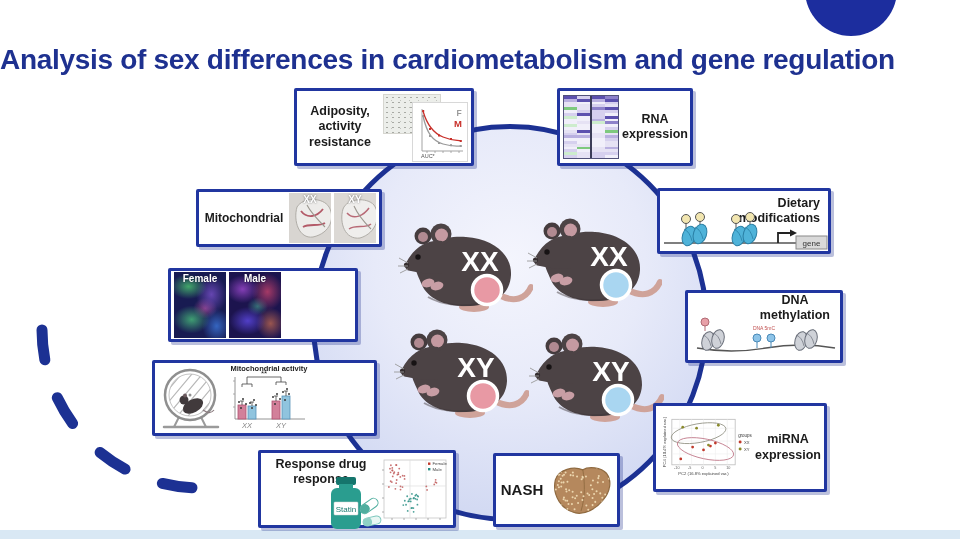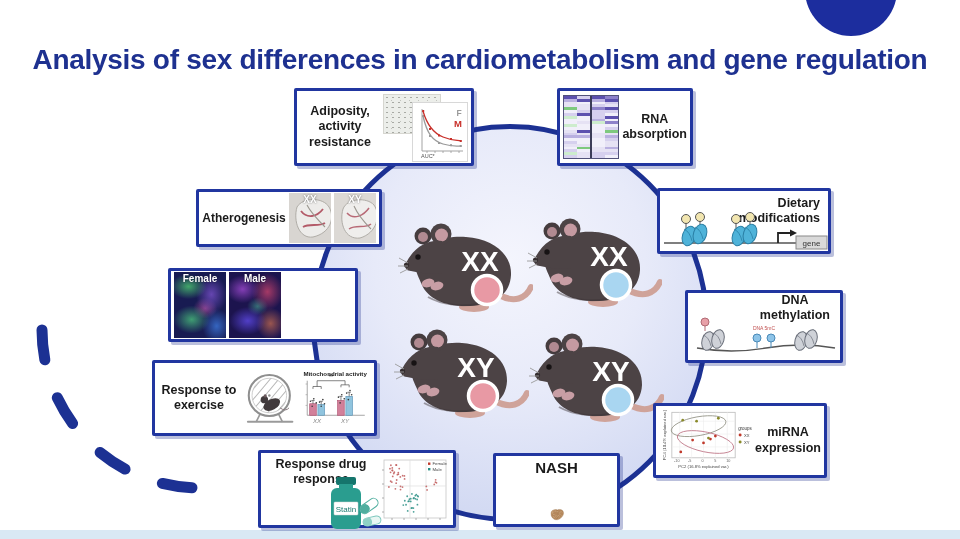--- a/index.html
+++ b/index.html
@@ -1,19 +1,19 @@
 <!DOCTYPE html>
 <html><head>
 <meta charset="utf-8">
 <style>
   html,body{margin:0;padding:0;background:#fff;}
   #stage{position:relative;width:960px;height:539px;background:#ffffff;overflow:hidden;
          font-family:"Liberation Sans",sans-serif;}
   
-  .title{position:absolute;left:0;right:0;top:44px;text-align:center;
+  .title{position:absolute;left:0;right:0;top:44px;
          font-size:28px;font-weight:700;color:#1e3190;letter-spacing:-0.3px;}
   
   .corner-circle{position:absolute;left:805px;top:-56px;width:92px;height:92px;
                  border-radius:50%;background:#1c2d9e;}
   .bottom-strip{position:absolute;left:0;bottom:0;width:960px;height:9px;background:#d9e8f4;}
   .dash-arc{position:absolute;left:0;top:295px;z-index:1;}
   
   .hub{position:absolute;left:311px;top:124px;width:388px;height:388px;border-radius:50%;
        border:5px solid #1c3193;z-index:2;
        background:radial-gradient(circle at 50% 34%,#f4f5fd 0%,#e7eaf9 42%,#d3daf3 78%,#c9d1f0 100%);}
@@ -69,27 +69,27 @@
   #box-histone{left:657px;top:188px;width:174px;height:66px;display:block;}
   #box-histone .lbl{position:absolute;top:5px;right:8px;text-align:right;}
   #box-histone svg{position:absolute;left:2px;bottom:1px;}
   #box-dietary{left:168px;top:268px;width:190px;height:74px;}
   #box-dietary .lbl{flex:0 0 78px;}
   #box-dna{left:685px;top:290px;width:158px;height:73px;display:block;}
   #box-dna .lbl{position:absolute;top:0;right:10px;margin-left:24px;}
   #box-dna svg{position:absolute;left:3px;bottom:2px;}
   #box-exercise{left:152px;top:360px;width:225px;height:76px;}
   #box-exercise .lbl{flex:0 0 82px;}
-  #box-mirna{left:653px;top:403px;width:174px;height:75px;}
+  #box-mirna{left:653px;top:403px;width:174px;height:89px;}
   #box-mirna .lbl{flex:1;}
   #box-adverse{left:258px;top:450px;width:198px;height:78px;display:block;}
   #box-adverse .lbl{position:absolute;top:4px;left:6px;width:108px;}
   #box-adverse .bottle{position:absolute;left:60px;top:22px;}
   #box-adverse .volcano{position:absolute;right:3px;top:3px;}
-  #box-nash{left:493px;top:453px;width:127px;height:74px;flex-direction:column;}
+  #box-nash{left:493px;top:453px;width:127px;height:74px;}
   #box-nash .lbl{flex:0 0 46px;font-size:15px;}
   .tiny-ticks{stroke:#999;stroke-width:0.8;}
 </style>
 </head>
 <body>
 
 <div id="stage">
 
   <div class="corner-circle"></div>
   <svg class="dash-arc" width="230" height="230">
@@ -305,25 +305,25 @@
           <div style="background: rgb(214, 208, 238);"></div>
           <div style="background: rgb(230, 226, 244);"></div>
           <div style="background: rgb(230, 226, 244);"></div>
           <div style="background: rgb(185, 176, 224);"></div>
           <div style="background: rgb(230, 226, 244);"></div>
           <div style="background: rgb(214, 208, 238);"></div>
           <div style="background: rgb(241, 239, 250);"></div>
         </div>
       </div>
     <div class="lbl">RNA
-absorption</div>
+expression</div>
   </div>
 
   <div class="box" id="box-atherogenesis">
-    <div class="lbl">Atherogenesis</div>
+    <div class="lbl">Mitochondrial</div>
     <div class="tile athero">
       <svg width="48" height="50" viewBox="0 0 48 50">
         <rect width="48" height="50" fill="#d8d5d1"></rect>
         <path d="M8 14 C 14 4, 34 4, 40 14 C 46 24, 42 40, 24 44 C 10 46, 4 28, 8 14 Z" fill="#edecea" stroke="#b0ada7"></path>
         <path d="M12 18 C 18 26, 28 24, 34 16 M14 34 C 20 30, 30 34, 36 30" stroke="#b35a68" stroke-width="1.8" fill="none"></path>
         <path d="M18 12 C 22 20, 30 28, 36 34" stroke="#9a978f" stroke-width="1.1" fill="none"></path>
       </svg>
       <div class="tile-label">XX</div>
     </div>
     <div class="tile athero">
@@ -393,22 +393,20 @@
         <path d="M12 21 q 6 2 8 11 M22 19 q 6 2 8 11 M105 21 q 6 2 8 11 M115 19 q 6 2 8 11"></path>
       </g>
       <path d="M66 34 V25 M80 34 V25" stroke="#4a8ab8" stroke-width="1"></path>
       <circle cx="66" cy="24" r="4" fill="#8ec4e8" stroke="#4a8ab8"></circle>
       <circle cx="80" cy="24" r="4" fill="#8ec4e8" stroke="#4a8ab8"></circle>
       <text x="73" y="16" text-anchor="middle" font-size="5" fill="#c05050">DNA 5mC</text>
     </svg>
   </div>
 
   <div class="box" id="box-exercise">
-    <div class="lbl">Response to
-exercise</div>
     <svg width="64" height="66" viewBox="0 0 64 66">
       <path d="M6 62 H60" stroke="#9a9a9a" stroke-width="2.5" stroke-linecap="round"></path>
       <path d="M16 62 L32 30 M48 62 L34 34" stroke="#9a9a9a" stroke-width="2"></path>
       <circle cx="32" cy="30" r="25" fill="#ffffff" stroke="#8f8f8f" stroke-width="2.5"></circle>
       <circle cx="32" cy="30" r="21" fill="none" stroke="#c4c4c4" stroke-width="1"></circle>
       <clipPath id="wcl">
           <circle cx="32" cy="30" r="21"></circle>
         </clipPath>
       <g clip-path="url(#wcl)" transform="rotate(40 32 30)" stroke="#b8b8b8" stroke-width="1.2">
         <path d="M12 4 V56 M20 4 V56 M28 4 V56 M36 4 V56 M44 4 V56 M52 4 V56"></path>

